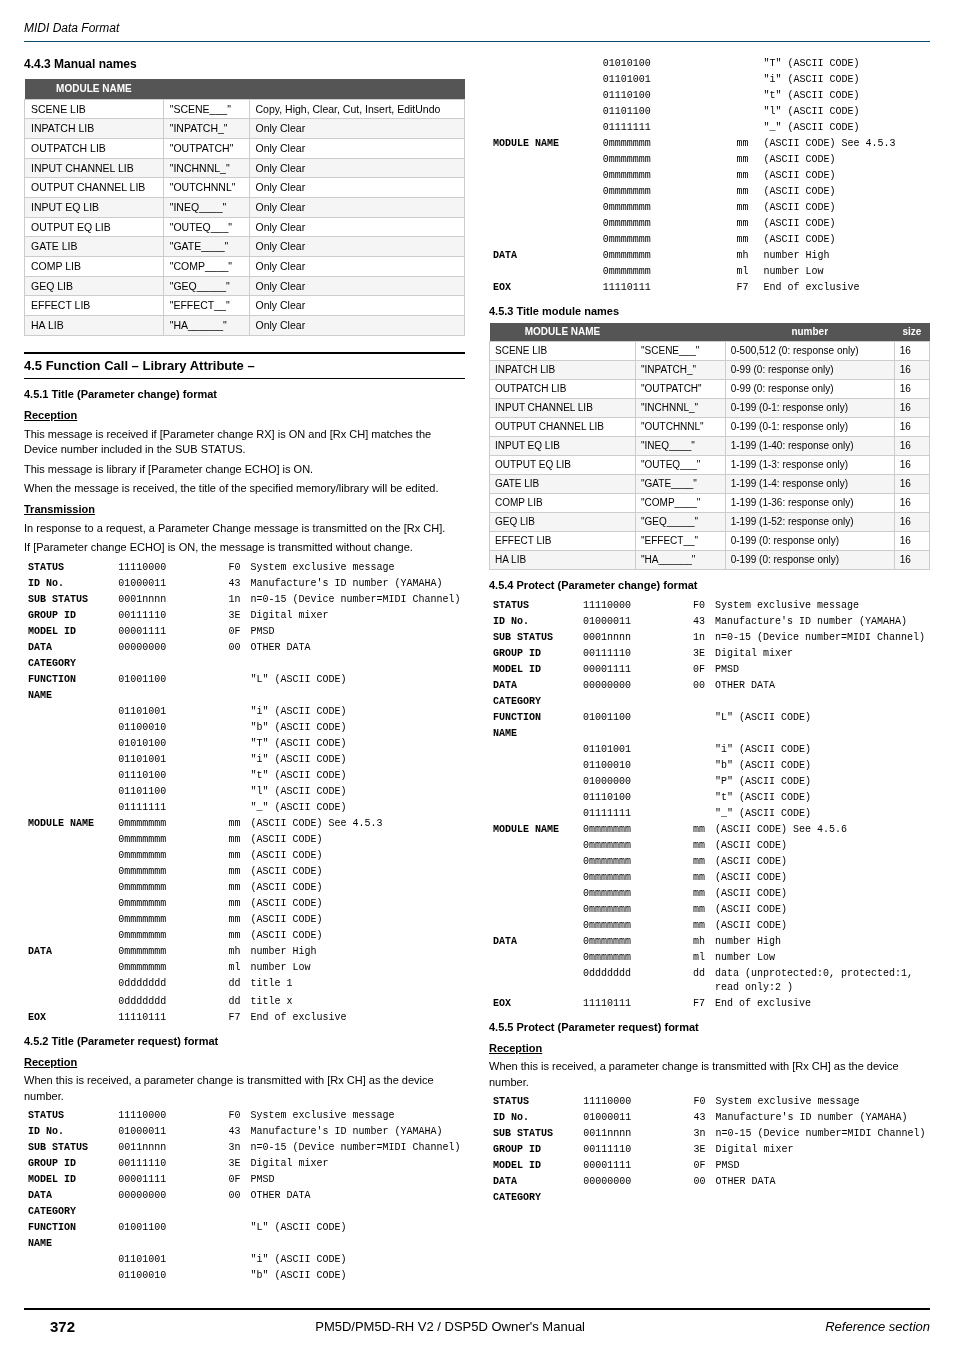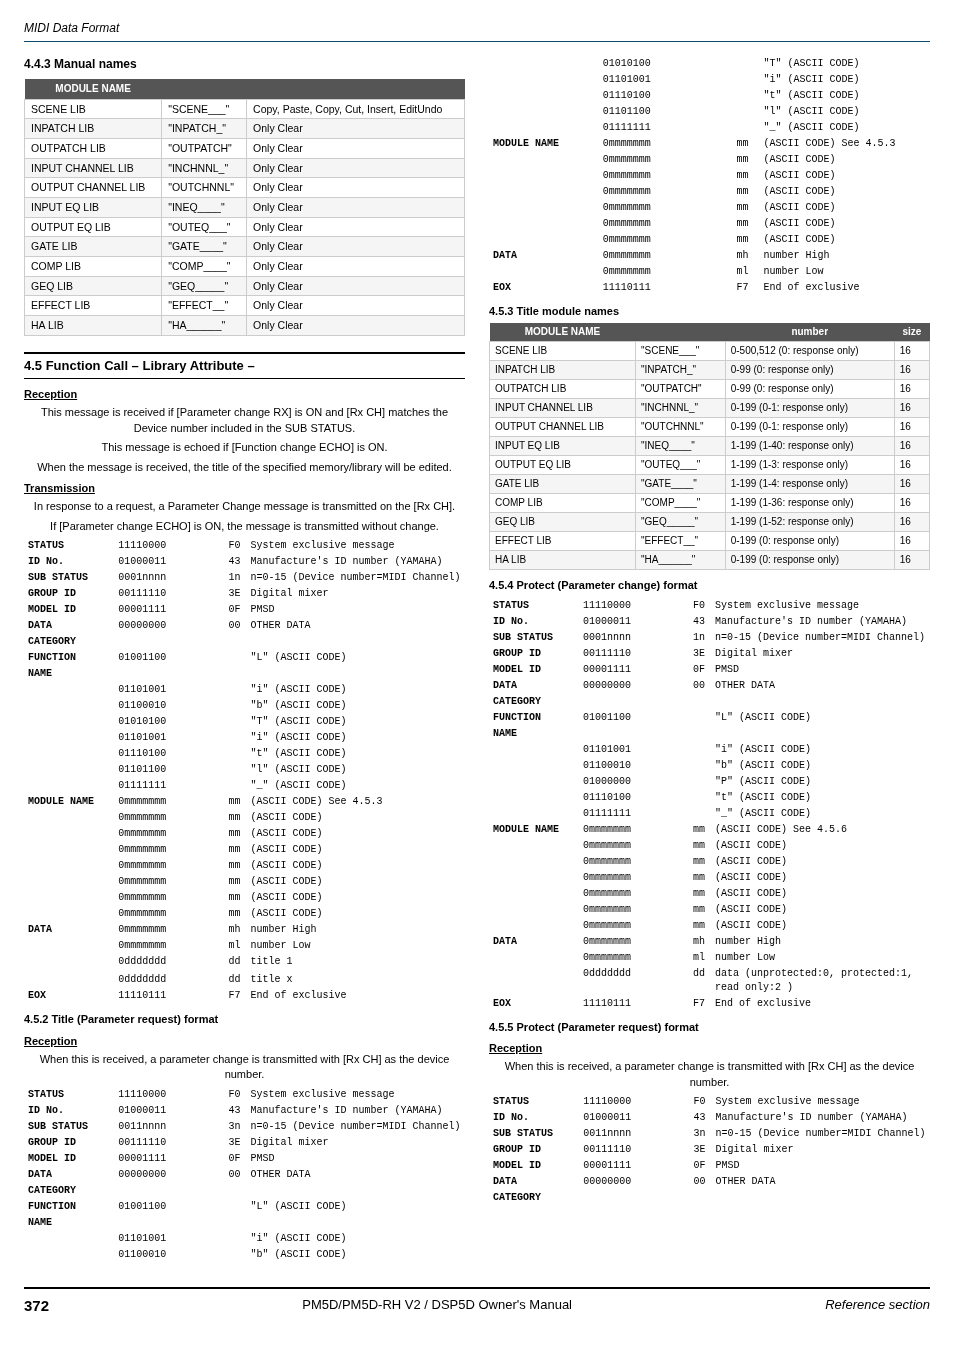--- a/index.html
+++ b/index.html
@@ -29,21 +29,21 @@
       font-weight: bold;
       margin-bottom: 4px;
     }
     h4 {
       font-size: 11px;
       font-weight: bold;
       text-decoration: underline;
       margin-bottom: 3px;
       margin-top: 6px;
     }
-    p { margin-bottom: 4px; font-size: 11px; text-align: center; }
+    p { margin-bottom: 4px; font-size: 11px; }
     .two-col { display: flex; gap: 24px; }
     .left-col { flex: 1; }
     .right-col { flex: 1; }
 
     
     .module-names-table {
       width: 100%;
       border-collapse: collapse;
       font-size: 10.5px;
       margin-bottom: 14px;
@@ -124,21 +124,21 @@
       font-weight: bold;
     }
     .footer-bar .footer-text {
       font-size: 13px;
     }
     .footer-bar .footer-right {
       font-size: 13px;
       font-weight: normal;
       font-style: italic;
     }
-    .bold { font-weight: bold; }
+    .bold { font-weight: bold; margin-left: 26px; }
     .code-text { font-family: 'Courier New', monospace; font-size: 10px; }
   </style>
 </head>
 <body>
 
 <div>
   <h1 class="page-section">MIDI Data Format</h1>
 </div>
 
 <div class="two-col">
@@ -152,21 +152,21 @@
           <tr>
             <th>MODULE NAME</th>
             <th></th>
             <th></th>
           </tr>
         </thead>
         <tbody id="module-names-tbody">
             <tr>
               <td>SCENE LIB</td>
               <td>"SCENE___"</td>
-              <td>Copy, Paste, Copy, Cut, Insert, EditUndo</td>
+              <td>Copy, High, Clear, Cut, Insert, EditUndo</td>
             </tr>
             <tr>
               <td>INPATCH LIB</td>
               <td>"INPATCH_"</td>
               <td>Only Clear</td>
             </tr>
             <tr>
               <td>OUTPATCH LIB</td>
               <td>"OUTPATCH"</td>
               <td>Only Clear</td>
@@ -216,23 +216,24 @@
               <td>"HA______"</td>
               <td>Only Clear</td>
             </tr>
           </tbody>
       </table>
     </div>
 
     <div class="section-45">
       <h2>4.5  Function Call – Library Attribute –</h2>
 
+      <h3>4.5.1 Title (Parameter change) format</h3>
       <h4>Reception</h4>
       <p>This message is received if [Parameter change RX] is ON and [Rx CH] matches the Device number included in the SUB STATUS.</p>
-      <p>This message is echoed if [Function change ECHO] is ON.</p>
+      <p>This message is library if [Parameter change ECHO] is ON.</p>
       <p>When the message is received, the title of the specified memory/library will be edited.</p>
       <h4>Transmission</h4>
       <p>In response to a request, a Parameter Change message is transmitted on the [Rx CH].</p>
       <p>If [Parameter change ECHO] is ON, the message is transmitted without change.</p>
 
       <table class="midi-table">
         <tbody id="midi-table-451-body">
             <tr>
               <td class="code-text" style="font-weight: bold;">STATUS</td>
               <td class="code-text">11110000</td>

